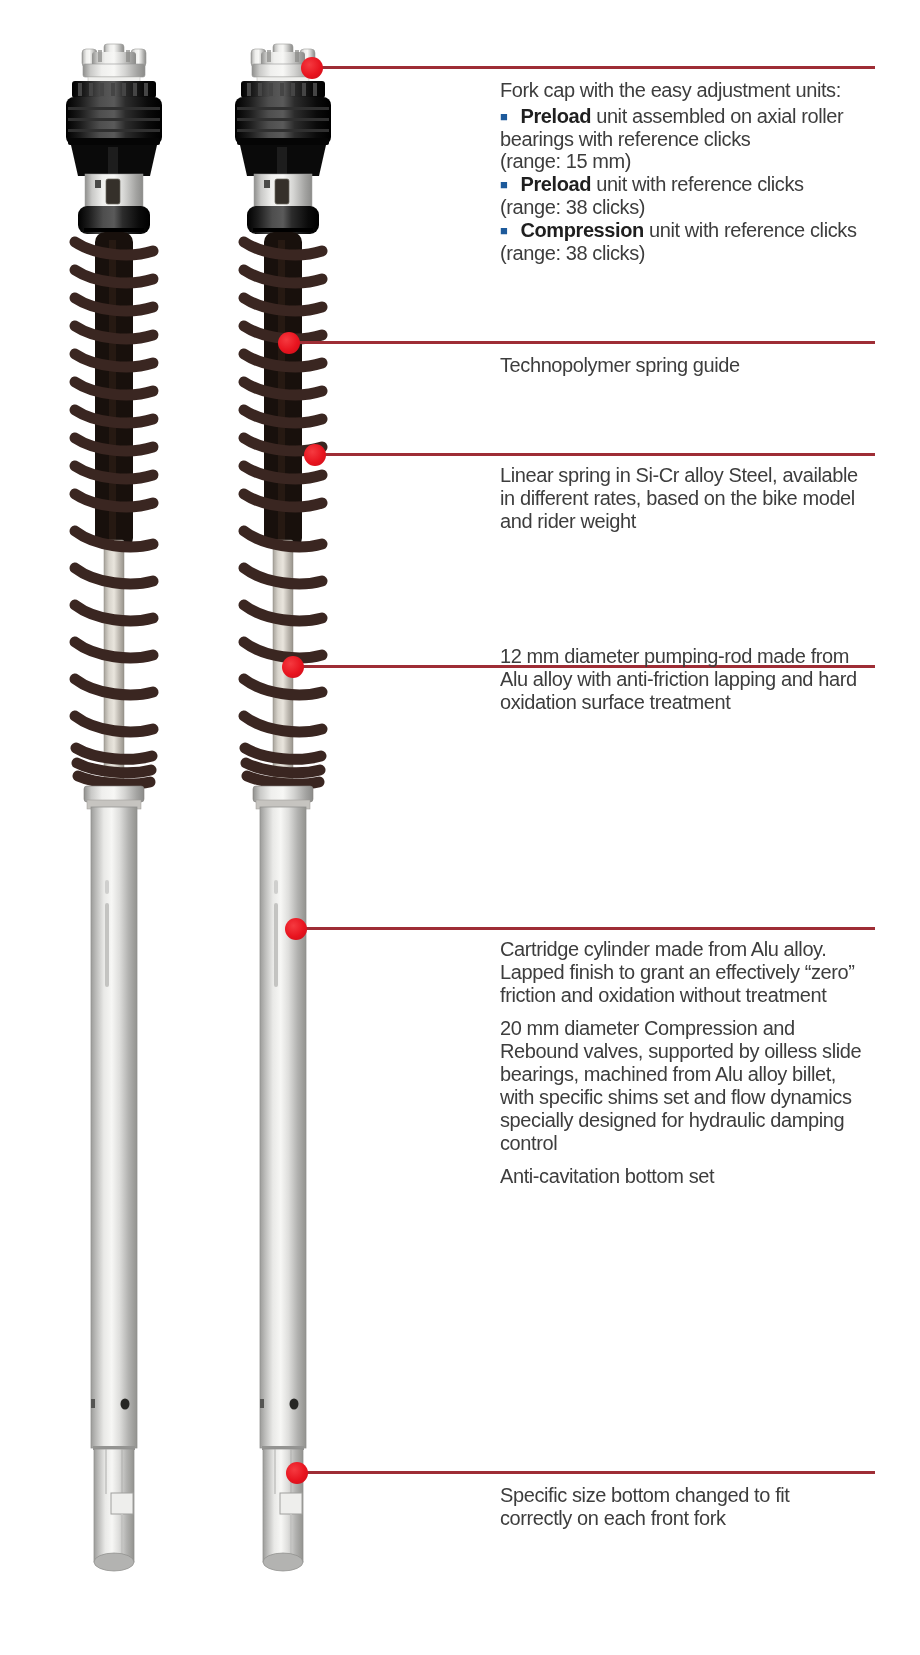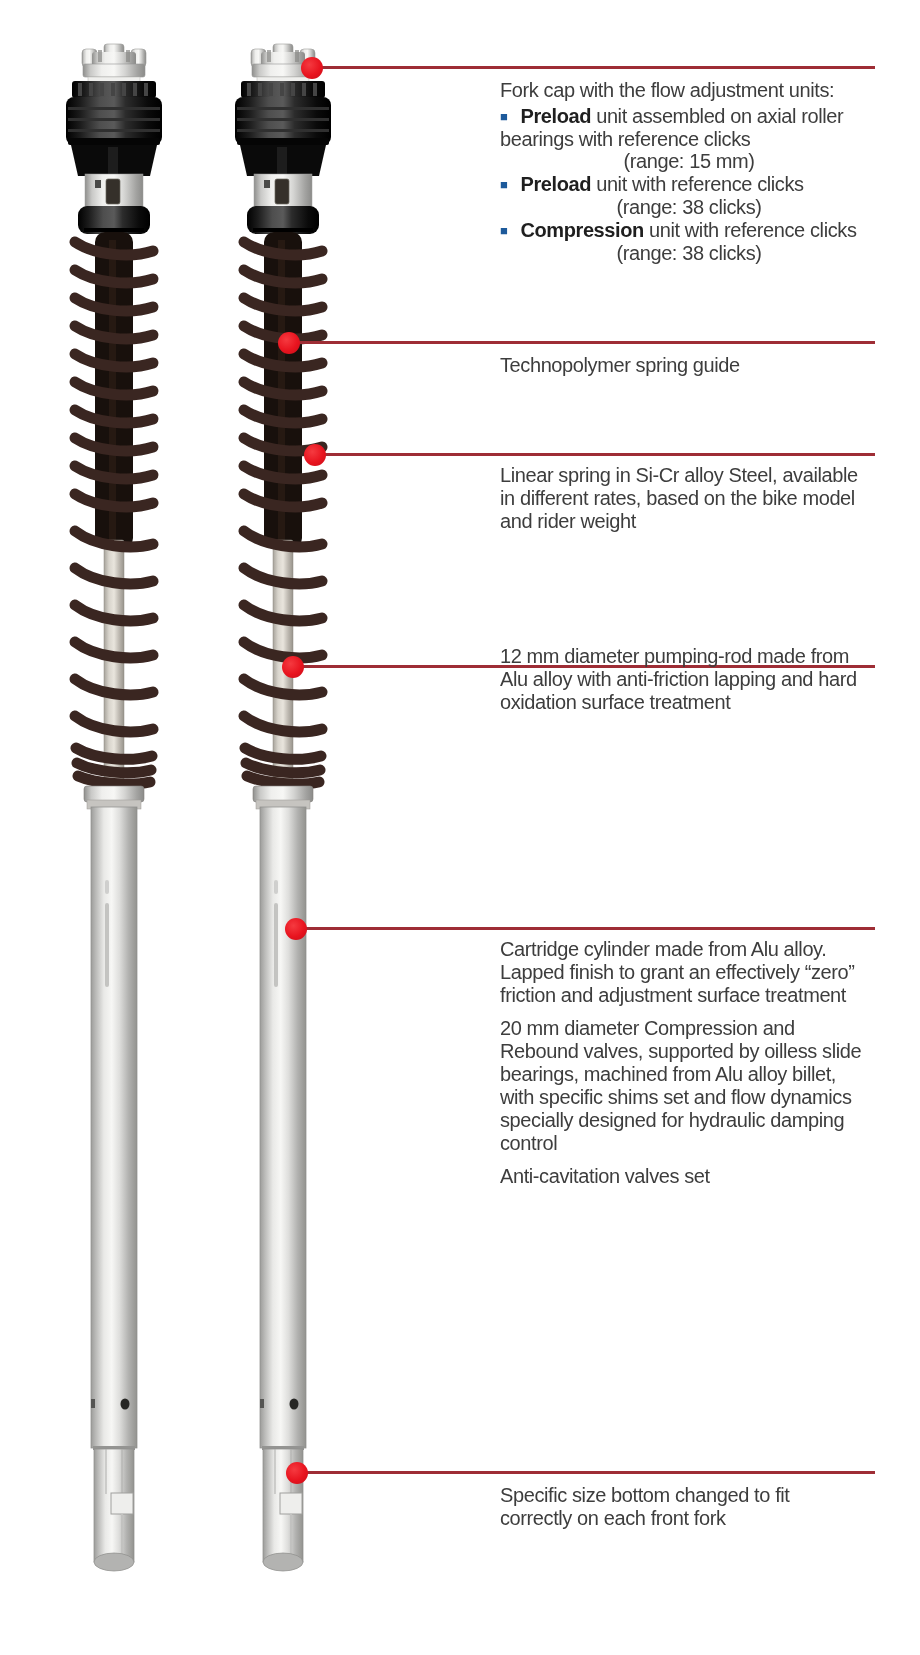--- a/index.html
+++ b/index.html
@@ -24,21 +24,21 @@
     position:absolute;left:500px;width:378px;
     color:#3d3d3d;font-size:20px;line-height:23px;letter-spacing:-0.4px;
   }
   .note p{margin:0 16px 10px 0;}
   .note .title{margin:0 0 3px 0;}
   .note .item{margin:0 0 1px 0;line-height:22px;}
   .note .bullet{
     color:#1d5a9b;font-size:13px;vertical-align:2px;margin-right:7px;
   }
   .note strong{color:#1f1f1f;font-weight:bold;margin-left:6px;}
-  .note .range{display:block;text-align:center;}
+  .note .range{display:block;}
   .single{margin:0;}
 </style>
 </head>
 <body>
 
 <div class="stage">
 
   <svg width="400" height="1655" viewBox="0 0 400 1655" style="position:absolute;left:0;top:0">
     <defs>
       <linearGradient id="gradMetal" x1="0" y1="0" x2="1" y2="0">
@@ -195,41 +195,41 @@
   <div>
     <div class="callout-line" style="left:296px;top:927px;width:579px"></div>
     <div class="callout-dot" style="left:285px;top:918px"></div>
   </div>
   <div>
     <div class="callout-line" style="left:297px;top:1471px;width:578px"></div>
     <div class="callout-dot" style="left:286px;top:1462px"></div>
   </div>
 
   <div class="note" style="top:79px">
-    <p class="title">Fork cap with the flow adjustment units:</p>
+    <p class="title">Fork cap with the easy adjustment units:</p>
     <p class="item"><span class="bullet">■</span><strong>Preload</strong><span> unit assembled on axial roller bearings with reference clicks</span><span class="range">(range: 15 mm)</span></p>
     <p class="item"><span class="bullet">■</span><strong>Preload</strong><span> unit with reference clicks</span><span class="range">(range: 38 clicks)</span></p>
     <p class="item"><span class="bullet">■</span><strong>Compression</strong><span> unit with reference clicks</span><span class="range">(range: 38 clicks)</span></p>
   </div>
 
   <div class="note" style="top:354px">
     <p class="single">Technopolymer spring guide</p>
   </div>
 
   <div class="note" style="top:464px">
     <p>Linear spring in Si-Cr alloy Steel, available in different rates, based on the bike model and rider weight</p>
   </div>
 
   <div class="note" style="top:645px">
     <p class="single">12 mm diameter pumping-rod made from Alu alloy with anti-friction lapping and hard oxidation surface treatment</p>
   </div>
 
   <div class="note" style="top:938px">
-    <p>Cartridge cylinder made from Alu alloy. Lapped finish to grant an effectively “zero” friction and adjustment surface treatment</p>
+    <p>Cartridge cylinder made from Alu alloy. Lapped finish to grant an effectively “zero” friction and oxidation without treatment</p>
     <p>20 mm diameter Compression and Rebound valves, supported by oilless slide bearings, machined from Alu alloy billet, with specific shims set and flow dynamics specially designed for hydraulic damping control</p>
-    <p class="single">Anti-cavitation valves set</p>
+    <p class="single">Anti-cavitation bottom set</p>
   </div>
 
   <div class="note" style="top:1484px">
     <p class="single">Specific size bottom changed to fit correctly on each front fork</p>
   </div>
 
 </div>
 
 </body></html>

